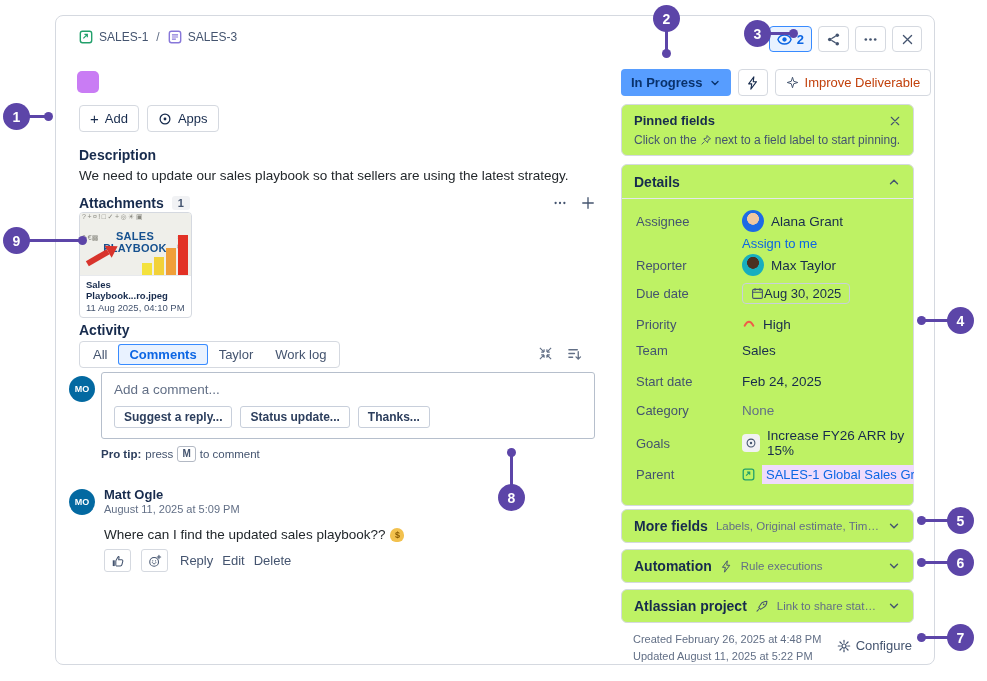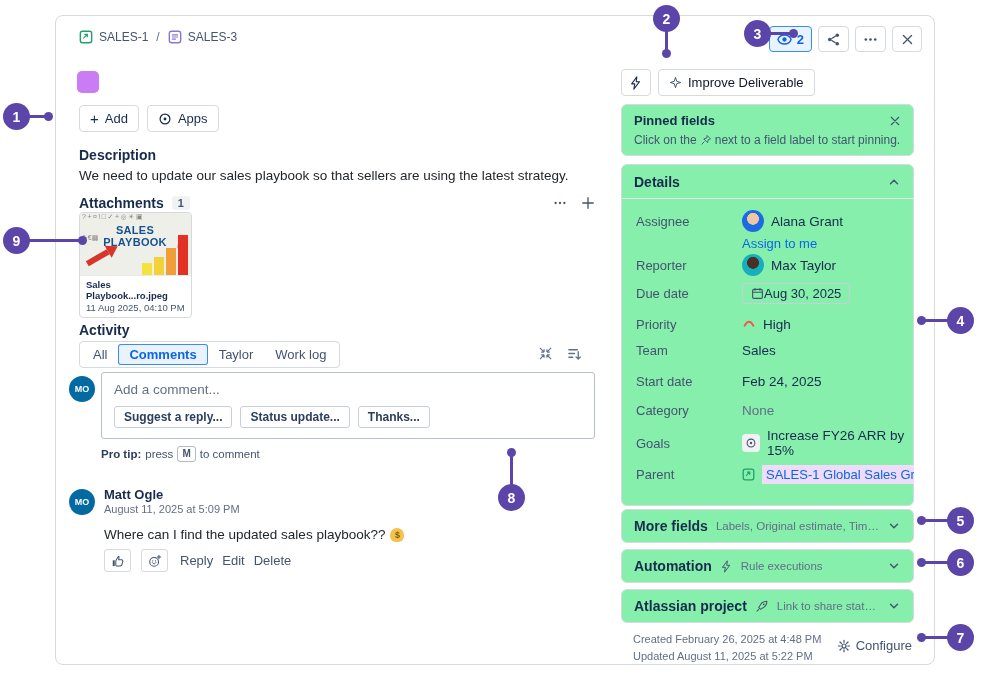--- a/index.html
+++ b/index.html
@@ -53,21 +53,21 @@
 
   .thumb { left:23px; top:196px; width:113px; border:1px solid #D5D9E0; border-radius:4px;
     overflow:hidden; background:#fff; }
   .thumb-img { height:62px; background:#EFEFEA; position:relative; overflow:hidden; }
   .doodles { position:absolute; top:0; left:2px; right:2px; font-size:7px; color:#8a8a82;
     letter-spacing:1.5px; white-space:nowrap; }
   .doodles2 { position:absolute; top:20px; left:2px; font-size:7px; color:#8a8a82; width:12px;
     line-height:9px; }
   .doodles3 { position:absolute; top:20px; right:2px; font-size:7px; color:#8a8a82; width:12px;
     line-height:9px; }
-  .thumb-title { position:absolute; top:11px; left:17px; width:76px; text-align:center;
+  .thumb-title { position:absolute; top:17px; left:17px; width:76px; text-align:center;
     font-weight:bold; font-size:11px; line-height:12px; color:#16518F; letter-spacing:0.3px; }
   .bars { position:absolute; right:3px; bottom:0; display:flex; align-items:flex-end; gap:2px; }
   .bars div { width:10px; }
   .bar1 { height:12px; background:#F4E23D; }
   .bar2 { height:18px; background:#F2D139; }
   .bar3 { height:27px; background:#F09F38; }
   .bar4 { height:40px; background:#E23125; }
   .arrow { position:absolute; left:5px; bottom:13px; display:flex; align-items:center;
     transform:rotate(-30deg); }
   .arrow-shaft { width:24px; height:6px; background:#D8342C; }
@@ -115,24 +115,24 @@
   .c-link { font-size:13px; color:#44546F; text-decoration:none; font-weight:500; }
   .comment-actions .links { display:flex; gap:9px; margin-left:2px; }
 
   
   .status-row { left:565px; top:53px; display:flex; gap:7px; align-items:center; }
   .status-btn { height:27px; background:#579DFF; color:#09326C; border:none; border-radius:4px;
     font-size:13px; font-weight:bold; padding:0 10px; display:inline-flex; align-items:center; gap:6px; }
   .sq-btn { height:27px; width:30px; border:1px solid #D5D9E0; border-radius:4px;
     display:inline-flex; align-items:center; justify-content:center; }
   .improve-btn { height:27px; border:1px solid #D5D9E0; border-radius:4px; padding:0 10px;
-    display:inline-flex; align-items:center; gap:6px; font-size:13px; font-weight:500; color:#0f172a; }
+    display:inline-flex; align-items:center; gap:6px; font-size:13px; font-weight:500; color:#c2410c; }
 
   .panel { position:absolute; left:565px; width:293px; border:1px solid #D5D9E0; border-radius:6px;
-    background:#86efac; }
+    background:#bef264; }
   .pinned-panel { top:88px; height:52px; }
   .pinned-head { display:flex; align-items:center; padding:8px 12px 0; }
   .pinned-title { font-size:13px; font-weight:bold; }
   .pinned-close { margin-left:auto; border:none; background:transparent; }
   .pinned-hint { padding:5px 12px 0; font-size:12px; color:#44546F; display:flex; align-items:center; gap:3px; }
 
   .details-panel { top:148px; height:342px; }
   .panel-head { display:flex; align-items:center; padding:0 12px; height:34px;
     border-bottom:1px solid #E4E7EC; }
   .panel-title { font-size:14px; font-weight:bold; }
@@ -364,20 +364,28 @@
         </svg>
     </button>
     <span class="links">
       <a class="c-link" href="#">Reply</a>
       <a class="c-link" href="#">Edit</a>
       <a class="c-link" href="#">Delete</a>
     </span>
   </div>
 
   <div class="abs status-row">
+    <button class="status-btn">
+      <span>In Progress</span>
+      <span>
+        <svg width="12" height="12" viewBox="0 0 16 16">
+            <path d="M4 6l4 4 4-4" fill="none" stroke="#09326C" stroke-width="1.8" stroke-linecap="round"></path>
+          </svg>
+      </span>
+    </button>
     <button class="sq-btn">
       <span>
         <svg width="14" height="14" viewBox="0 0 16 16">
             <path d="M9 1L3 9h3.6L5.5 15l6.5-8.5H8.3z" fill="none" stroke="#172B4D" stroke-width="1.2" stroke-linejoin="round"></path>
           </svg>
       </span>
     </button>
     <button class="improve-btn">
       <span>
         <svg width="13" height="13" viewBox="0 0 16 16">

